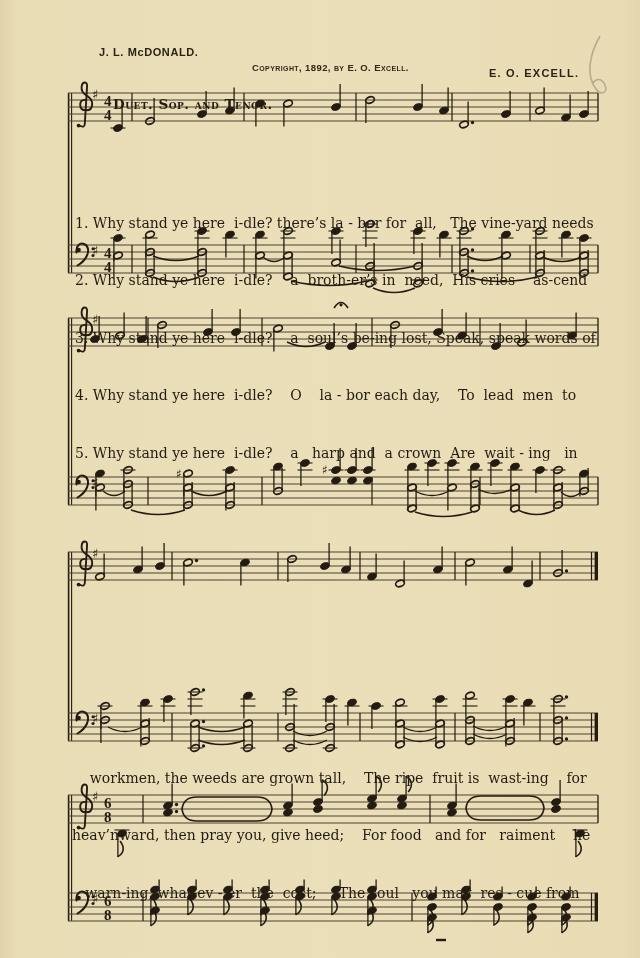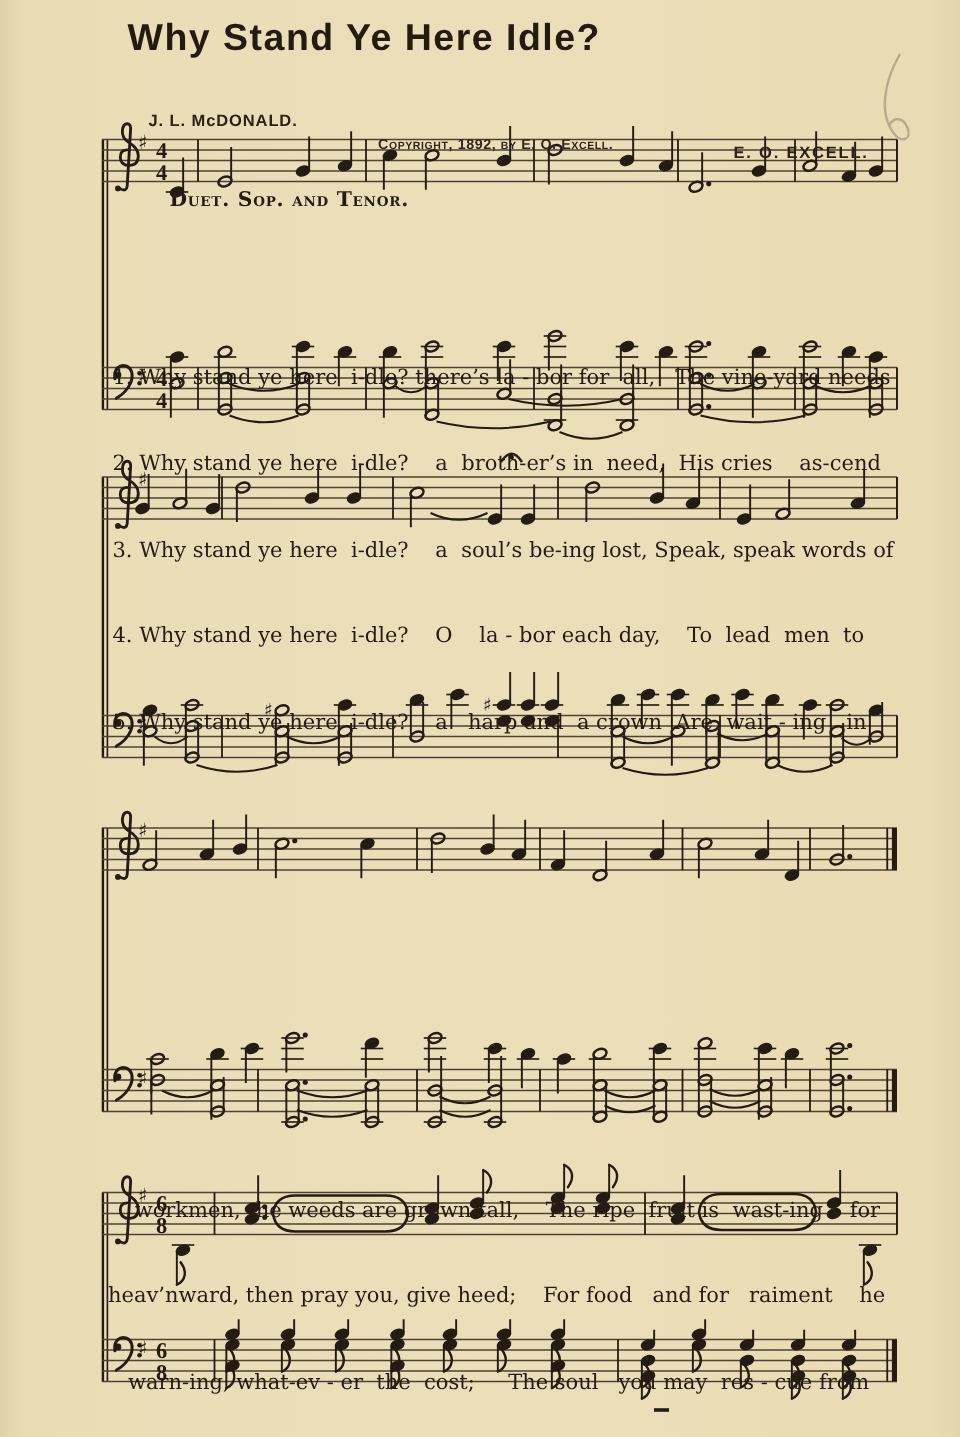--- a/index.html
+++ b/index.html
@@ -695,21 +695,20 @@
       <line x1="561.9" y1="908" x2="561.9" y2="925" stroke="#241c12" stroke-width="1.3"></line>
       <path d="M 561.9,925 C 567.9,922 568.9,916 564.4,910" stroke="#241c12" stroke-width="1.6" fill="none" stroke-linecap="round"></path>
       <ellipse cx="566" cy="917.5" rx="4.5" ry="3.1" transform="rotate(-20 566 917.5)" fill="#241c12" stroke="#241c12" stroke-width="1"></ellipse>
       <line x1="561.9" y1="918.5" x2="561.9" y2="932.5" stroke="#241c12" stroke-width="1.3"></line>
       <path d="M 561.9,932.5 C 567.9,929.5 568.9,923.5 564.4,917.5" stroke="#241c12" stroke-width="1.6" fill="none" stroke-linecap="round"></path>
       <path d="M 600,36 C 589,55 586,76 596,89 C 601,96 608,93 605,85 C 602,78 596,78 593,83" stroke="#968a74" stroke-width="1.6" fill="none" opacity="0.6"></path>
       <line x1="436" y1="940" x2="446" y2="940" stroke="#241c12" stroke-width="2.4"></line>
     </svg>
 
   <div class="abs titlebar txt">
-    <span>Why Stand Ye Here Idle?</span>
   </div>
 
   <div class="abs byline txt" style="top:46px;left:99px;">J. L. McDONALD.</div>
   <div class="abs copyright txt" style="top:50px;left:252px;">Copyright, 1892, by E. O. Excell.</div>
   <div class="abs byline txt" style="top:44px;left:489px;letter-spacing:1.2px;">E. O. EXCELL.</div>
   <div class="abs smallcaps txt" style="top:61px;left:113px;">Duet. Sop. and Tenor.</div>
 
   <div class="abs lyrics txt" style="top:125px;left:75px;">
     <div>1. Why stand ye here  i-dle? there’s la - bor for  all,   The vine-yard needs</div>
     <div>2. Why stand ye here  i-dle?    a  broth-er’s in  need,  His cries    as-cend</div>

